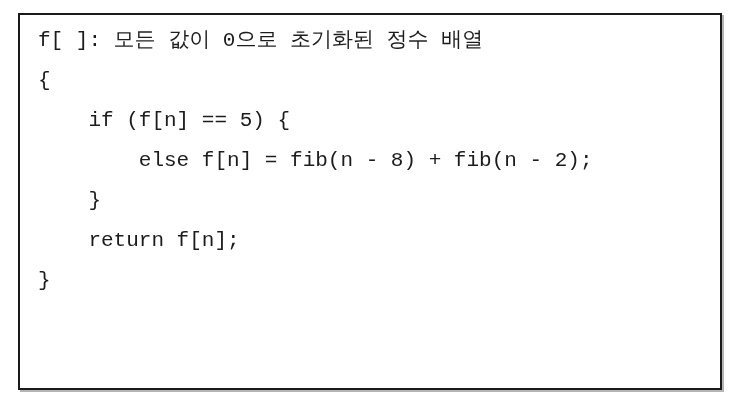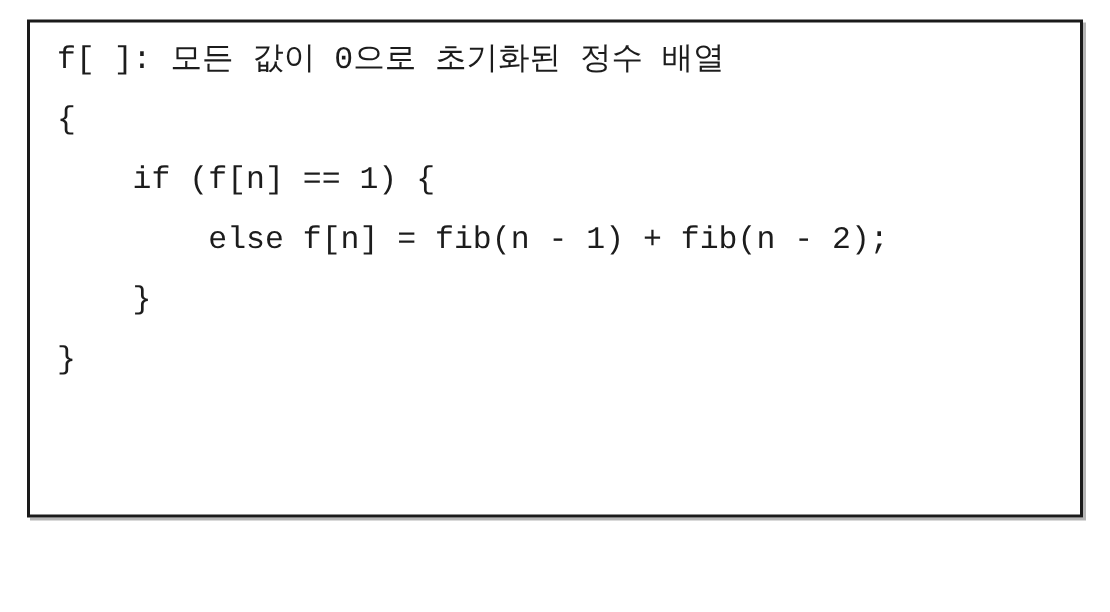--- a/index.html
+++ b/index.html
@@ -12,21 +12,21 @@
     height: 408px;
     background: #ffffff;
     overflow: hidden;
     font-family: "Liberation Mono", "DejaVu Sans Mono", monospace;
   }
   .code-box {
     position: absolute;
     left: 18px;
     top: 13px;
     width: 704px;
-    height: 332px;
+    height: 377px;
     background: #ffffff;
     border: 2px solid #1a1a1a;
     box-shadow: 2px 2px 0 #b5b5b5;
     padding: 6px 10px 0 18px;
   }
   .code-line {
     white-space: pre;
     font-family: "Liberation Mono", "DejaVu Sans Mono", monospace;
     font-size: 21px;
     line-height: 40px;
@@ -35,18 +35,19 @@
     letter-spacing: 0;
   }
 </style>
 </head>
 <body>
 
 <div class="page">
   <div class="code-box">
     <div class="code-line">f[ ]: 모든 값이 0으로 초기화된 정수 배열</div>
     <div class="code-line">{</div>
-    <div class="code-line">    if (f[n] == 1) {</div>
-    <div class="code-line">        else f[n] = fib(n - 1) + fib(n - 2);</div>
+    <div class="code-line">    if (f[n] == 5) {</div>
+    <div class="code-line">        else f[n] = fib(n - 8) + fib(n - 2);</div>
     <div class="code-line">    }</div>
+    <div class="code-line">    return f[n];</div>
     <div class="code-line">}</div>
   </div>
 </div>
 
 </body></html>

